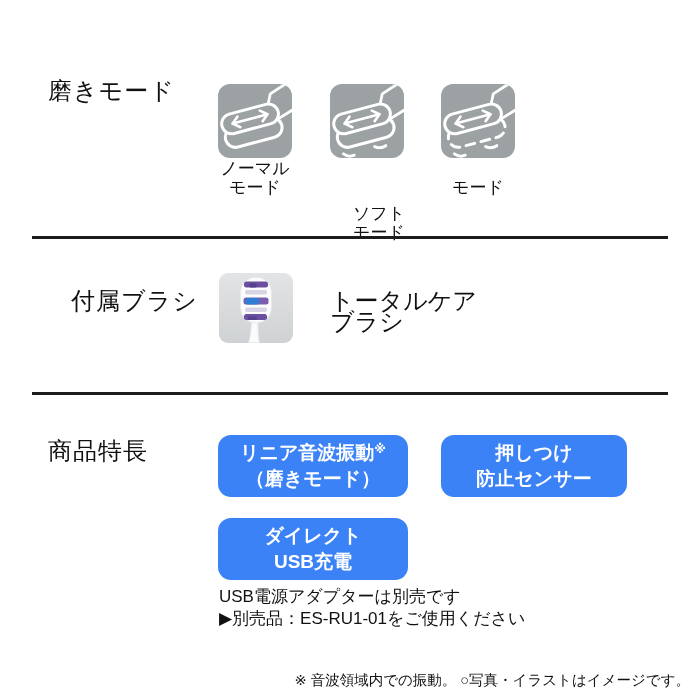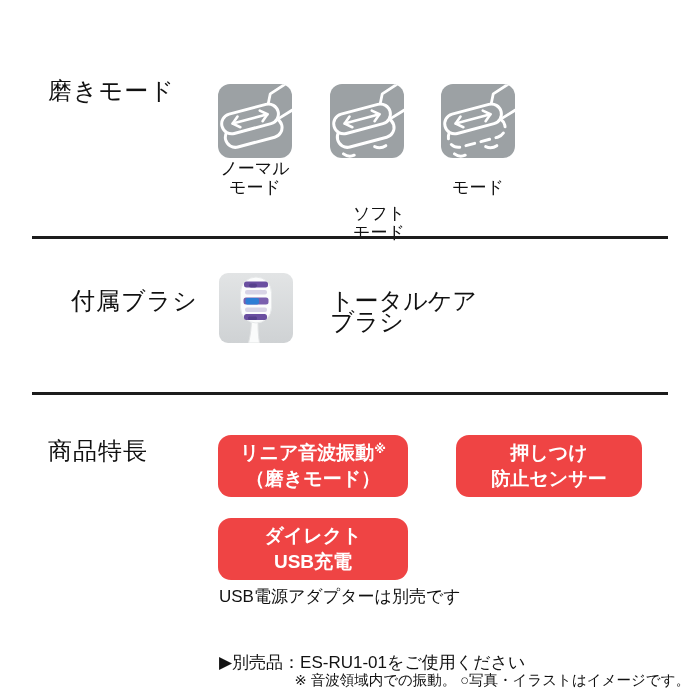--- a/index.html
+++ b/index.html
@@ -17,32 +17,32 @@
     left:32px;width:636px;height:2.5px;background:#1c1c1c;
   }
   .mode-label{
     width:140px;text-align:center;font-size:17px;line-height:19px;
     font-weight:500;top:159px;white-space:nowrap;
   }
   .brush-label{
     left:310px;top:290px;font-size:24px;line-height:21px;font-weight:400;margin-left:20px;
   }
   .badge{
-    background:#ef4444;border-radius:13px;color:#ffffff;
+    background:#3b82f6;border-radius:13px;color:#ffffff;
     display:flex;flex-direction:column;align-items:center;justify-content:center;
     font-size:19px;font-weight:700;line-height:26px;text-align:center;
     white-space:nowrap;
   }
   .badge sup{font-size:12px;line-height:0;vertical-align:6px;font-weight:700;}
   .badge-1{left:218px;top:435px;width:190px;height:62px;}
-  .badge-2{left:456px;top:435px;width:186px;height:62px;}
+  .badge-2{left:441px;top:435px;width:186px;height:62px;}
   .badge-3{left:218px;top:518px;width:190px;height:62px;}
   .note{left:219px;font-size:17px;line-height:20px;white-space:nowrap;}
   .note-1{top:587px;}
-  .note-2{top:609px;margin-top:44px;}
+  .note-2{top:609px;}
   .footnote{
     right:10px;top:671px;font-size:14.5px;line-height:18px;white-space:nowrap;margin-left:29px;
   }
 </style>
 </head>
 <body>
 
 <div class="abs heading" style="top:77px;">磨きモード</div>
 
 <div>

